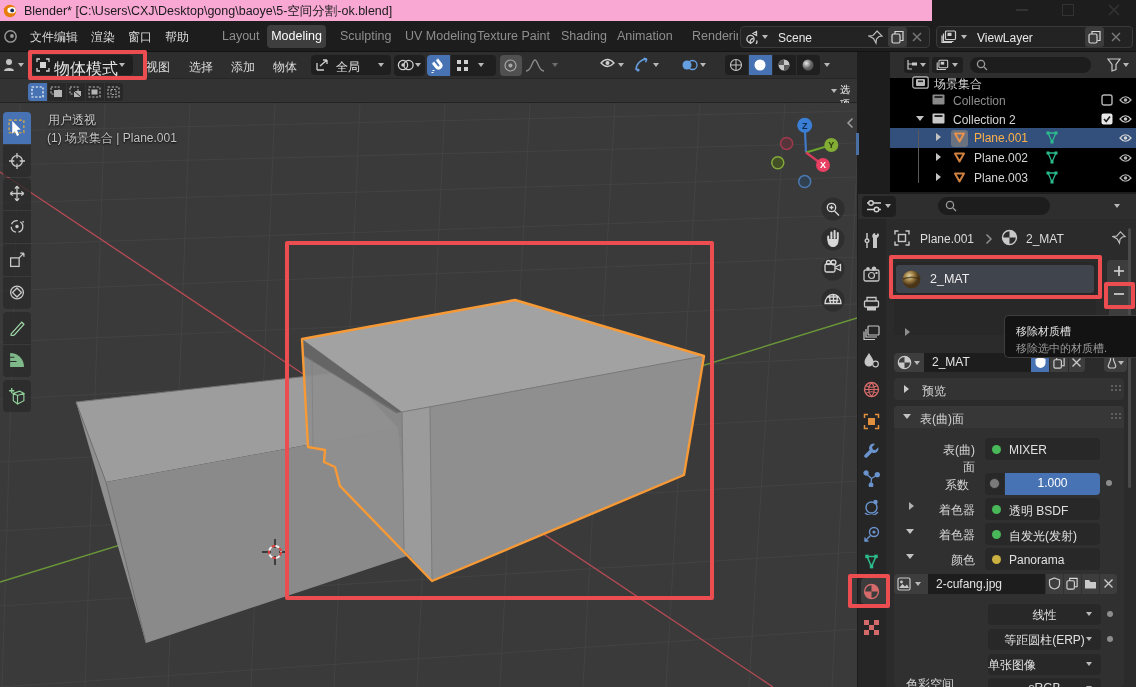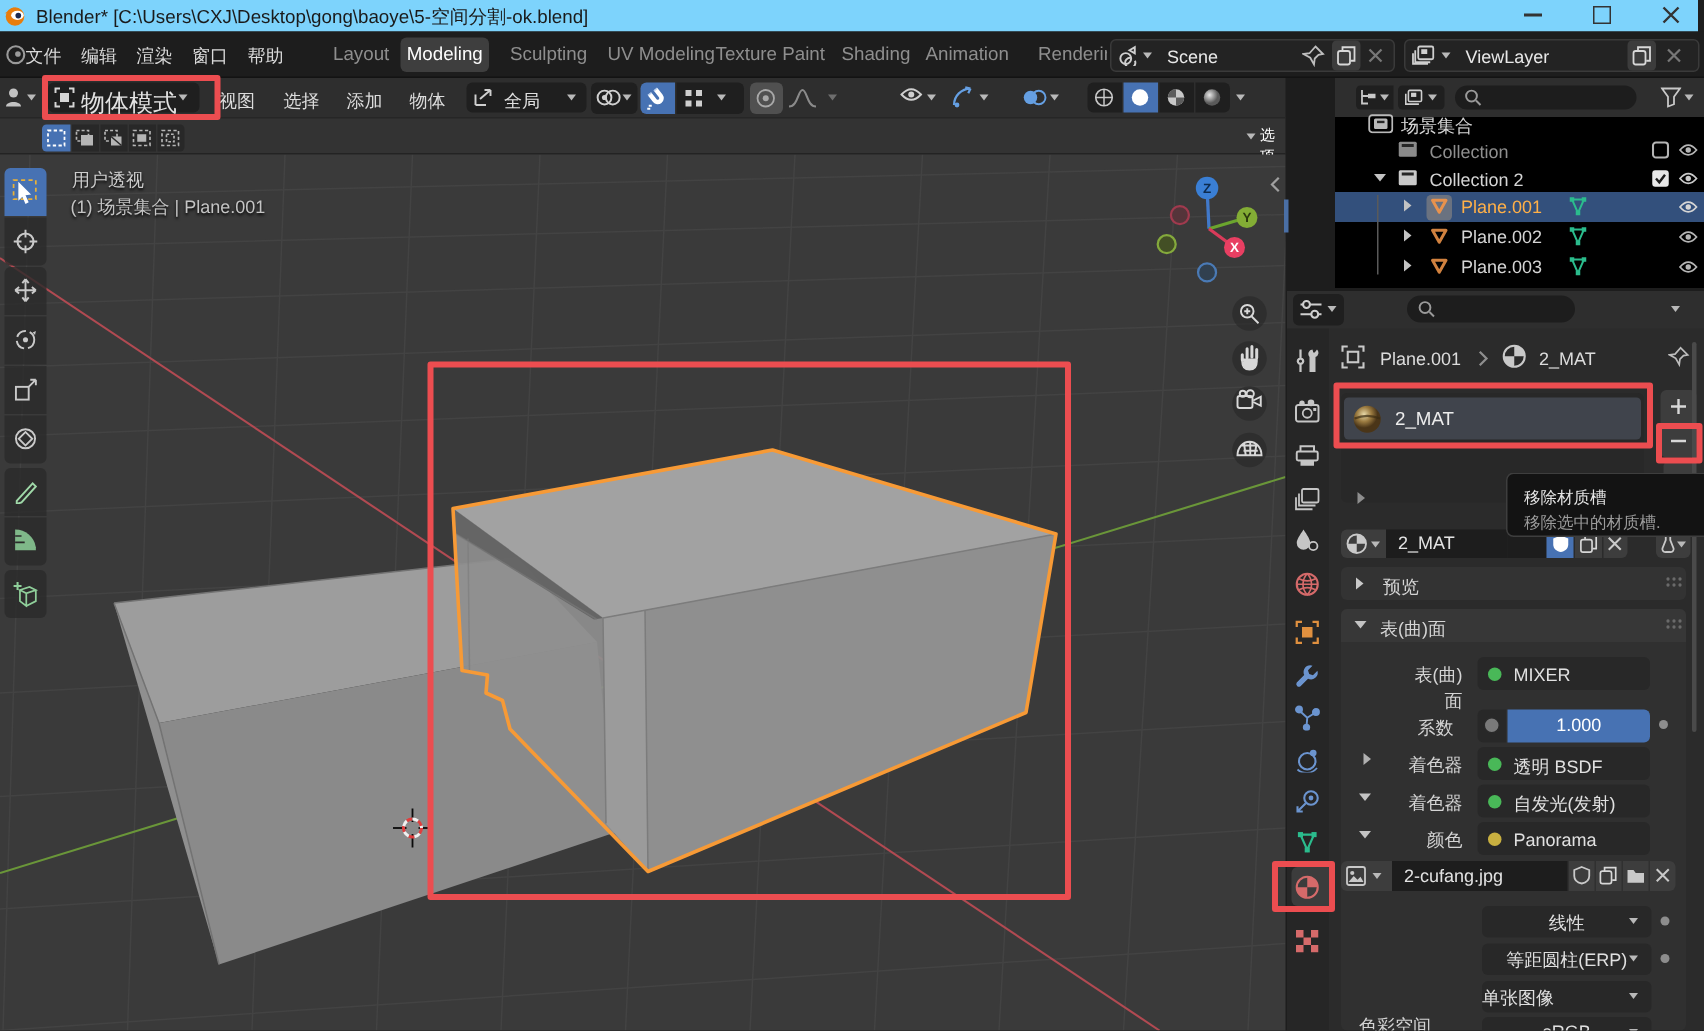--- a/index.html
+++ b/index.html
@@ -6,42 +6,42 @@
 .ab{position:absolute}
 .cv{width:0;height:0;border-left:3.5px solid transparent;border-right:3.5px solid transparent;border-top:4px solid #b9b9b9;display:inline-block}
 .cvd{border-top-color:#6e6e6e}
 .tr-r{width:0;height:0;border-top:4px solid transparent;border-bottom:4px solid transparent;border-left:5px solid #c3c3c3;display:inline-block}
 .tr-d{width:0;height:0;border-left:4px solid transparent;border-right:4px solid transparent;border-top:5px solid #c3c3c3;display:inline-block}
 .redbox{position:absolute;border:4px solid #ec4d50;border-radius:2px;z-index:50}
 .rowtxt{color:#d4d4d4;font-size:12px;white-space:nowrap}
 </style></head>
 <body>
 
-<div class="ab" style="left:0;top:0;width:1132px;height:21px;background:#7dd3fc">
+<div class="ab" style="left:0;top:0;width:932px;height:21px;background:#f9a8d4">
   <svg class="ab" style="left:2px;top:2px" width="17" height="17" viewBox="0 0 17 17">
     <circle cx="8" cy="9" r="6.2" fill="#e87d0d"></circle>
     <ellipse cx="9.6" cy="8.2" rx="4.2" ry="3.1" fill="#fff"></ellipse>
     <circle cx="10.2" cy="8.4" r="1.9" fill="#1b2a52"></circle>
     <path d="M1 7 L7 3 l2 2z" fill="#e87d0d"></path>
   </svg>
   <div class="ab" style="left:24px;top:3px;font-size:12.5px;color:#1a1a1a">Blender* [C:\Users\CXJ\Desktop\gong\baoye\5-空间分割-ok.blend]</div>
   <div class="ab" style="left:1016px;top:9px;width:12px;height:1.7px;background:#333"></div>
   <div class="ab" style="left:1062px;top:4px;width:12px;height:12px;border:1.7px solid #333"></div>
   <svg class="ab" style="left:1108px;top:4px" width="12" height="12">
       <path d="M1 1 L11 11 M11 1 L1 11" stroke="#333" stroke-width="1.6"></path>
     </svg>
 </div>
 
 <div class="ab" style="left:0;top:21px;width:1136px;height:31px;background:#1d1d1d;border-bottom:1px solid #131313">
   <svg class="ab" style="left:3px;top:7px" width="16" height="16" viewBox="0 0 17 17">
     <circle cx="8" cy="9" r="6" fill="none" stroke="#9a9a9a" stroke-width="1.5"></circle>
     <circle cx="9.5" cy="8.5" r="2" fill="#9a9a9a"></circle>
   </svg>
   <div class="ab menucn" style="left:17px;top:8px;color:#dadada;font-size:12px;letter-spacing:14px;"></div>
-  <div class="ab" style="left:17px;top:8px;color:#dadada;font-size:12px">文件</div>
+  <div class="ab" style="left:30px;top:8px;color:#dadada;font-size:12px">文件</div>
   <div class="ab" style="left:54px;top:8px;color:#dadada;font-size:12px">编辑</div>
   <div class="ab" style="left:91px;top:8px;color:#dadada;font-size:12px">渲染</div>
   <div class="ab" style="left:128px;top:8px;color:#dadada;font-size:12px">窗口</div>
   <div class="ab" style="left:165px;top:8px;color:#dadada;font-size:12px">帮助</div>
   <div class="ab" style="left:222px;top:8px;color:#8e8e8e;font-size:12.5px">Layout</div>
   <div class="ab" style="left:267px;top:4px;width:59px;height:23px;background:#3e3e3e;border-radius:4px;color:#fdfdfd;font-size:12.5px;text-align:center;line-height:23px">Modeling</div>
   <div class="ab" style="left:340px;top:8px;color:#8e8e8e;font-size:12.5px">Sculpting</div>
   <div class="ab" style="left:405px;top:8px;color:#8e8e8e;font-size:12.5px">UV Modeling</div>
   <div class="ab" style="left:477px;top:8px;color:#8e8e8e;font-size:12.5px">Texture Paint</div>
   <div class="ab" style="left:561px;top:8px;color:#8e8e8e;font-size:12.5px">Shading</div>

